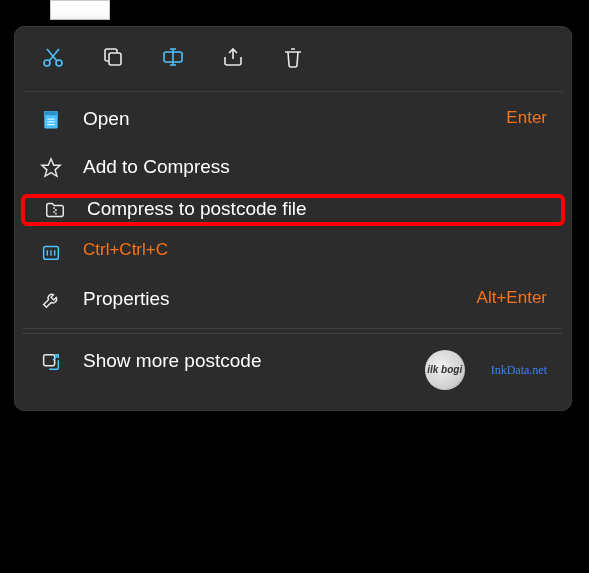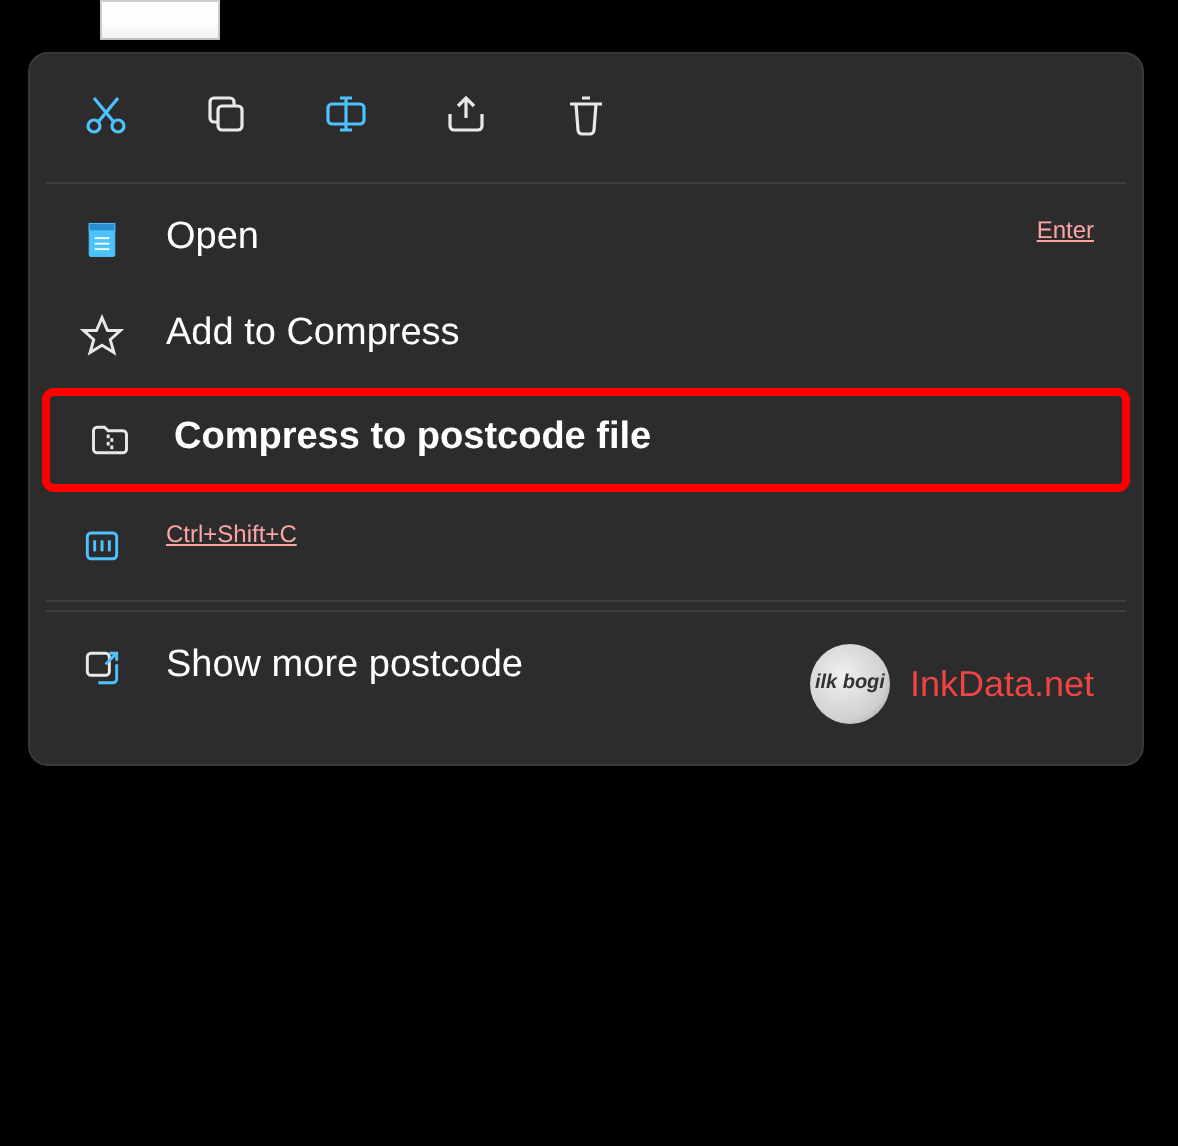--- a/index.html
+++ b/index.html
@@ -62,70 +62,69 @@
       align-items: flex-start;
       padding: 12px 24px;
       gap: 20px;
       cursor: pointer;
       position: relative;
     }
     .menu-item.highlighted {
       border: 4px solid #ff0000;
       border-radius: 6px;
       margin: 2px 6px;
-      padding: 10px 18px;
-      font-weight: bold;
+      padding: 0 18px;
     }
     .menu-icon {
       width: 24px;
       height: 24px;
       display: flex;
       align-items: center;
       justify-content: center;
       color: #e8e8e8;
       flex-shrink: 0;
     }
     .menu-label {
       color: #fff;
       font-size: 19px;
       flex: 1;
     }
     .menu-shortcut {
-      color: #fca5a5;
-      font-size: 12px;
-      text-decoration: underline;
+      color: #f97316;
+      font-size: 17px;
     }
     .chevron {
       color: #9a9a9a;
       font-size: 16px;
     }
     .watermark {
       display: flex;
       align-items: center;
-      gap: 10px;
+      gap: 26px;
     }
     .watermark-logo {
       width: 40px;
       height: 40px;
       border-radius: 50%;
       background: radial-gradient(circle at 40% 40%, #f0f0f0 0%, #d0d0d0 65%, #909090 100%);
       display: flex;
       align-items: center;
       justify-content: center;
       font-size: 10px;
       font-weight: bold;
       color: #333;
       font-style: italic;
       overflow: hidden;
       text-align: center;
       line-height: 1;
     }
     .watermark-text {
-      color: #ef4444;
-      font-size: 18px;
+      color: #3b82f6;
+      font-size: 12px;
+      font-family: Liberation Serif, serif;
     }
     svg {
       width: 22px;
       height: 22px;
     }
     .toolbar svg {
       width: 24px;
       height: 24px;
     }
   </style>
@@ -221,23 +220,32 @@
 
   <div class="menu-item">
     <span class="menu-icon">
       <svg viewBox="0 0 24 24" fill="none" stroke="#4cc2ff" stroke-width="1.6">
         <rect x="4" y="6" width="16" height="14" rx="2"></rect>
         <line x1="8" y1="10" x2="8" y2="16"></line>
           <line x1="12" y1="10" x2="12" y2="16"></line>
           <line x1="16" y1="10" x2="16" y2="16"></line>
       </svg>
     </span>
-    <span class="menu-shortcut">Ctrl+Shift+C</span>
-  </div>
-
+    <span class="menu-shortcut">Ctrl+Ctrl+C</span>
+  </div>
+
+  <div class="menu-item">
+    <span class="menu-icon">
+      <svg viewBox="0 0 24 24" fill="none" stroke="currentColor" stroke-width="1.6">
+        <path d="M14.7 6.3a4 4 0 0 0-5.4 5.4L4 17l3 3 5.3-5.3a4 4 0 0 0 5.4-5.4L15 12l-3-3 2.7-2.7z"></path>
+      </svg>
+    </span>
+    <span class="menu-label">Properties</span>
+    <span class="menu-shortcut">Alt+Enter</span>
+  </div>
 
   <div class="divider"></div>
 
 
   <div class="divider"></div>
 
   <div class="menu-item">
     <span class="menu-icon">
       <svg viewBox="0 0 24 24" fill="none" stroke="currentColor" stroke-width="1.6">
         <rect x="4" y="4" width="12" height="12" rx="2"></rect>

